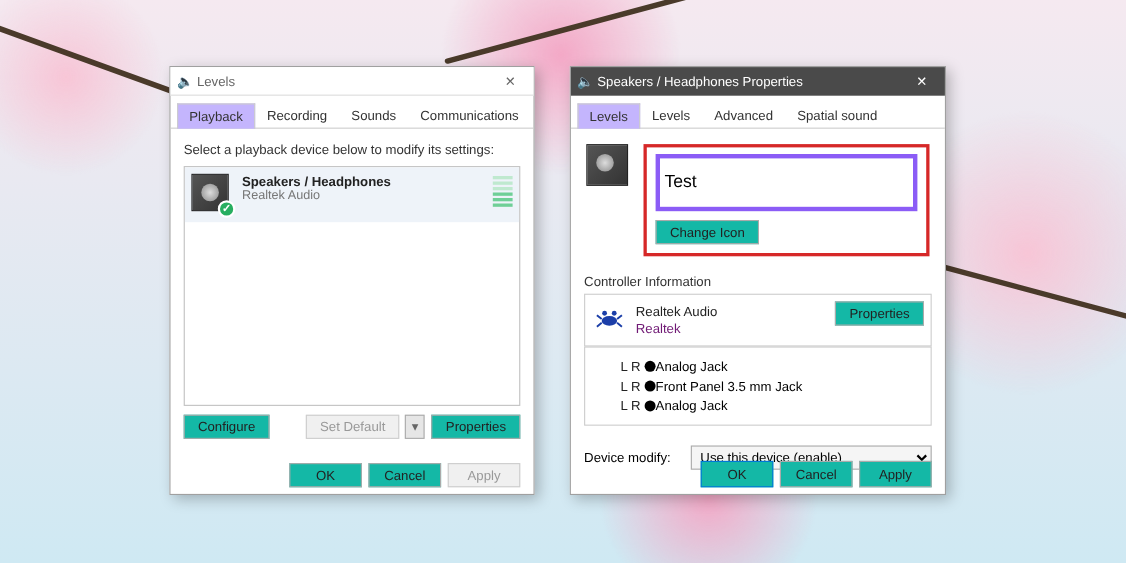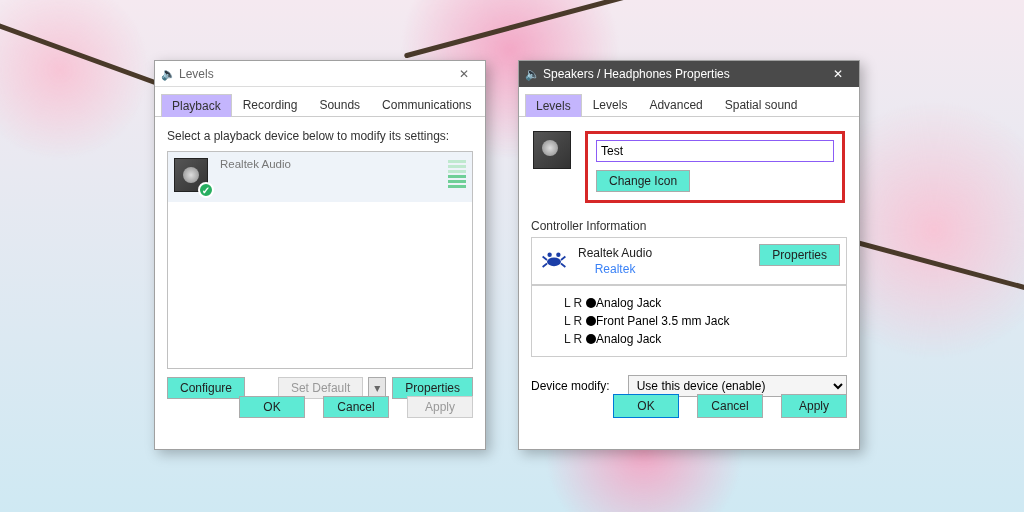--- a/index.html
+++ b/index.html
@@ -45,40 +45,40 @@
   .speaker-icon::after { content:""; position:absolute; top:8px; left:8px; width:16px; height:16px; background: radial-gradient(circle,#ddd,#888); border-radius:50%; }
   .check-badge { position: absolute; bottom: -2px; right: -2px; width: 16px; height: 16px; background: #27ae60; border: 2px solid #fff; border-radius: 50%; display:flex; align-items:center; justify-content:center; color:#fff; font-size:10px; font-weight:bold; }
   .dev-text { flex:1; }
   .dev-name { font-weight: 600; color: #222; }
   .dev-sub { color: #777; font-size: 11.5px; }
   .vu { display:flex; flex-direction:column; gap:2px; padding-top:2px; }
   .vu-bar { width: 18px; height: 3px; background:#6fcf97; }
   .vu-bar.dim { background:#bfe9cf; }
 
   .below-list { display:flex; gap:6px; margin-top:8px; }
-  .btn { background:#5eead4; border:1px solid #aaa; padding:3px 12px; color:#222; }
+  .btn { background:#14b8a6; border:1px solid #aaa; padding:3px 12px; color:#222; }
   .btn:disabled, .btn.disabled { color:#999; border-color:#ccc; background:#f0f0f0; }
   .btn.primary { border:1px solid #0078d7; padding:4px 22px; }
   .dd-arrow { border:1px solid #aaa; background:#e6e6e6; width:18px; display:inline-flex; align-items:center; justify-content:center; padding:3px 0; color:#666; margin-left:-1px;}
   
-  .footer { position:absolute; bottom:25px; right:12px; display:flex; gap:18px; }
+  .footer { position:absolute; bottom:0; right:12px; display:flex; gap:6px; }
   .footer .btn { min-width:66px; }
 
   
   .hdr-row { display:flex; gap:12px; align-items:flex-start; padding:4px 2px 2px 2px; }
   .redbox { border:3px solid #d62828; padding:6px 8px 8px 8px; flex:1; }
-  .name-input { width:100%; border:1px solid #8b5cf6; padding:3px 4px; font-size:12px; outline:none; }
+  .name-input { width:100%; border:4px solid #8b5cf6; padding:13px 4px; font-size:16px; outline:none; }
   .chg-btn { margin-top:8px; }
   .group-title { color:#333; margin-top:14px; margin-bottom:4px; }
   .group-box { border:1px solid #ccc; padding:8px; position:relative; }
   .ctrl-row { display:flex; align-items:flex-start; gap:10px; }
   .crab { width:28px; height:28px; }
   .crab svg { width:28px; height:28px; }
   .ctrl-name { color:#222; }
-  .ctrl-link { color:#3b82f6; margin-top:2px;text-align:center; }
+  .ctrl-link { color:#701a75; margin-top:2px; }
   .prop-btn { position:absolute; top:6px; right:6px; }
   .jack-row { display:flex; align-items:center; padding:2px 0 2px 24px; }
   .lr { width:22px; color:#222; }
   .dot { width:10px; height:10px; background:#000; border-radius:50%; }
   .usage-row { display:flex; gap:18px; align-items:center; margin-top:18px; }
   select.usage { flex:1; border:1px solid #aaa; background:#f5f5f5; padding:2px 4px; }
 </style>
 </head>
 <body>
 
@@ -104,20 +104,21 @@
   </div>
   <div class="body">
     <div class="instr">Select a playback device below to modify its settings:</div>
     <div class="device-list">
       <div class="device-item">
         <div class="dev-iconwrap">
           <div class="speaker-icon"></div>
           <div class="check-badge">✓</div>
         </div>
         <div class="dev-text">
+          <div class="dev-name">Speakers / Headphones</div>
           <div class="dev-sub">Realtek Audio</div>
         </div>
         <div class="vu">
           <div class="vu-bar dim"></div>
             <div class="vu-bar dim"></div>
             <div class="vu-bar dim"></div>
           <div class="vu-bar"></div>
             <div class="vu-bar"></div>
             <div class="vu-bar"></div>
         </div>

